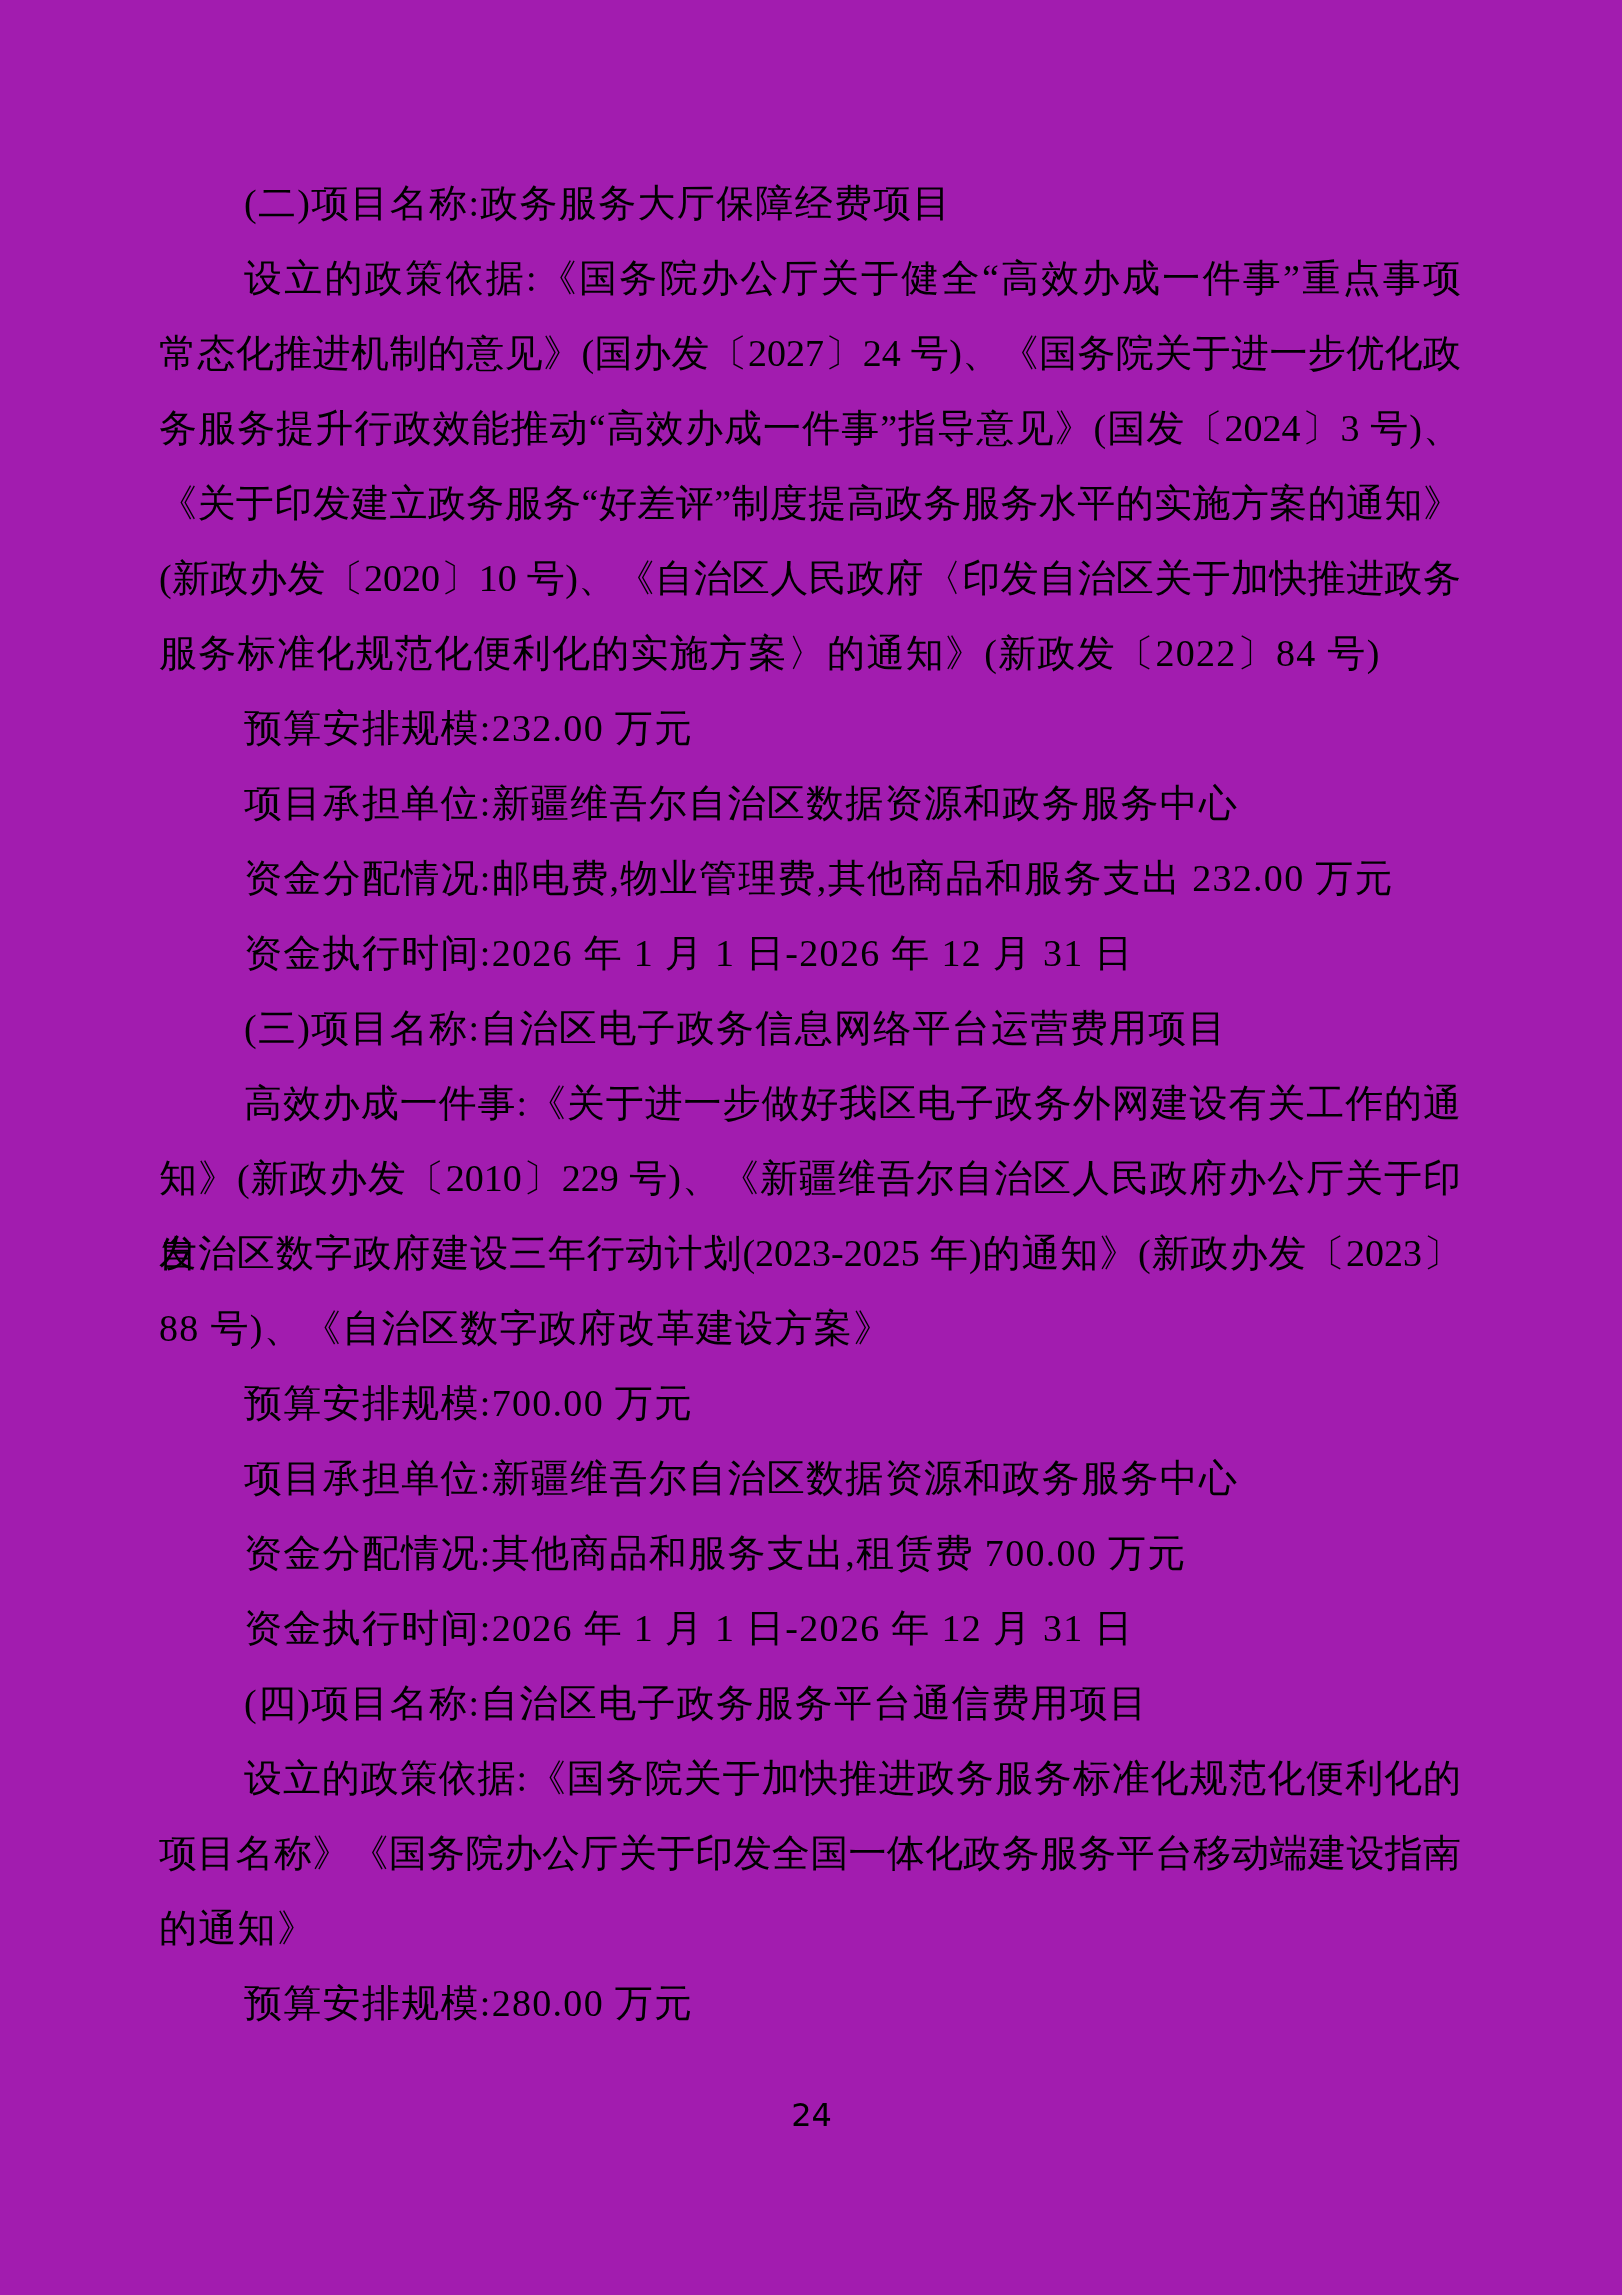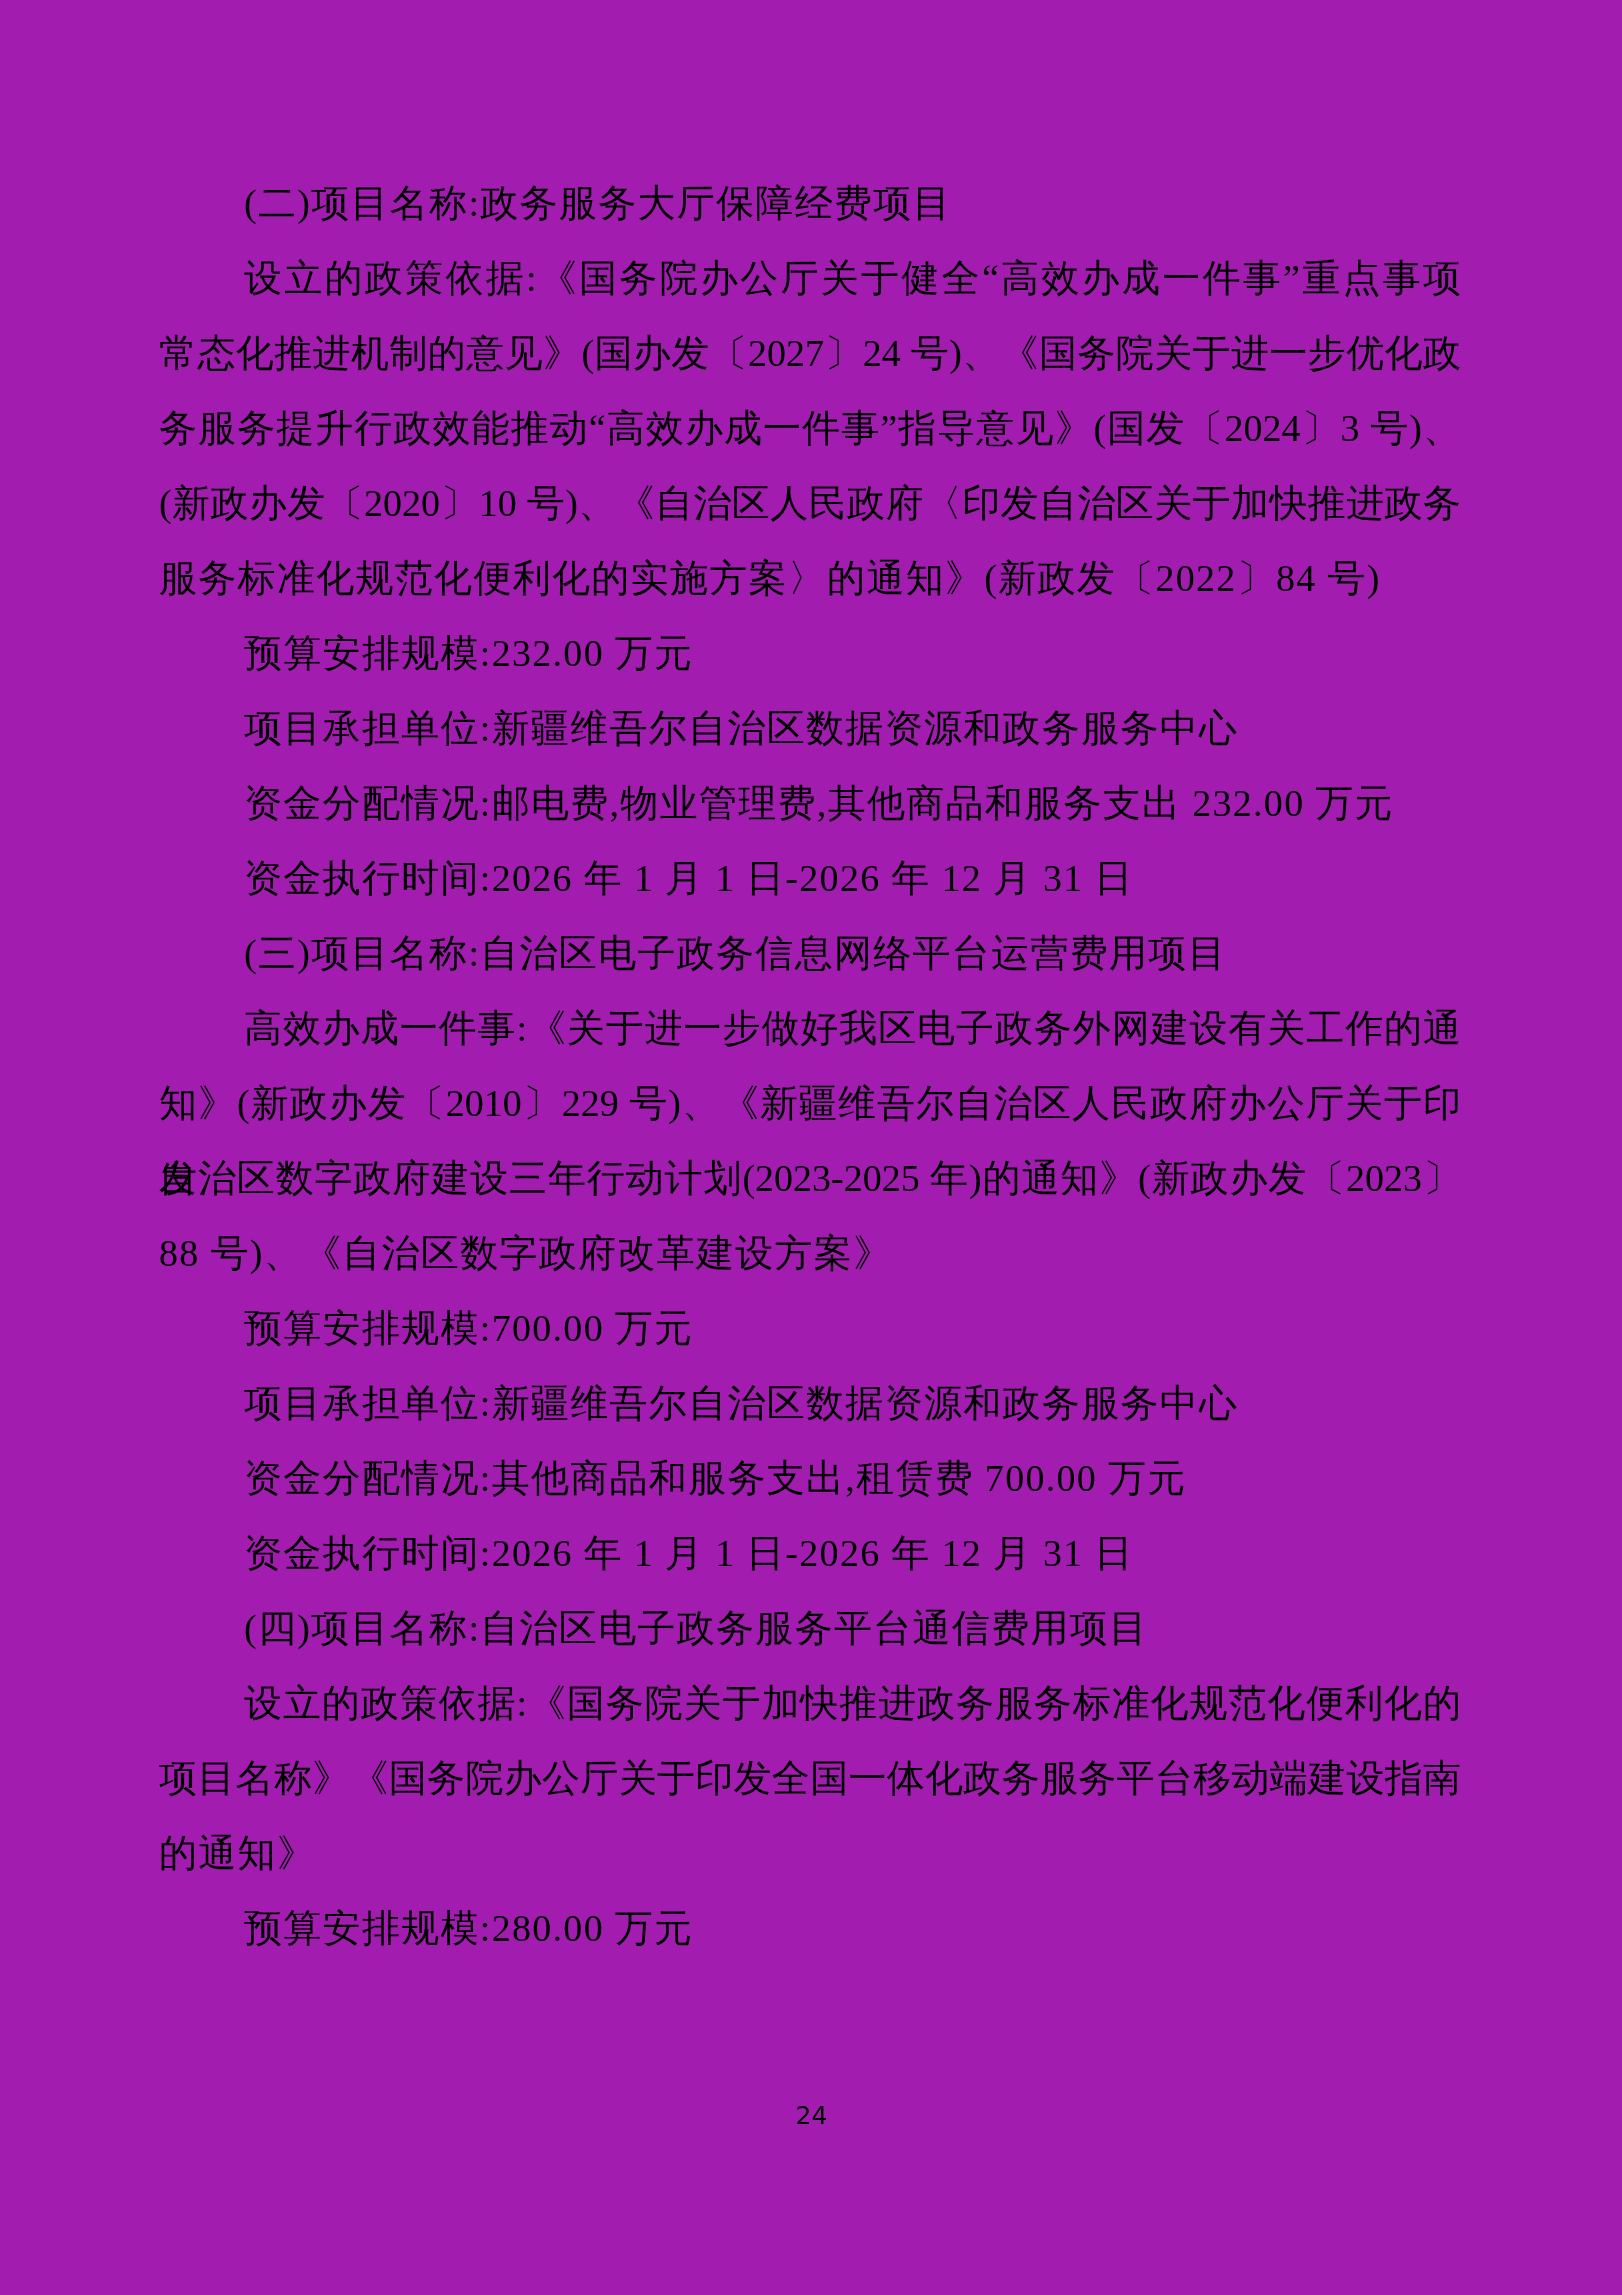--- a/index.html
+++ b/index.html
@@ -38,34 +38,35 @@
   .line.indent {
     padding-left: 85px;
   }
   .footer {
     position: absolute;
     top: 2100px;
     left: 0;
     width: 1623px;
     text-align: center;
     font-family: "DejaVu Sans", sans-serif;
-    font-size: 25px;
+    font-size: 32px;
     line-height: 31px;
     color: #000000;
   }
 </style>
 </head>
 <body>
 
 <div class="page">
   <div class="content">
       <div class="line indent">(二)项目名称:政务服务大厅保障经费项目</div>
       <div class="line indent justify">设立的政策依据:《国务院办公厅关于健全“高效办成一件事”重点事项</div>
       <div class="line justify">常态化推进机制的意见》(国办发〔2027〕24 号)、《国务院关于进一步优化政</div>
       <div class="line justify">务服务提升行政效能推动“高效办成一件事”指导意见》(国发〔2024〕3 号)、</div>
+      <div class="line justify">《关于印发建立政务服务“好差评”制度提高政务服务水平的实施方案的通知》</div>
       <div class="line justify">(新政办发〔2020〕10 号)、《自治区人民政府〈印发自治区关于加快推进政务</div>
       <div class="line">服务标准化规范化便利化的实施方案〉的通知》(新政发〔2022〕84 号)</div>
       <div class="line indent">预算安排规模:232.00 万元</div>
       <div class="line indent">项目承担单位:新疆维吾尔自治区数据资源和政务服务中心</div>
       <div class="line indent">资金分配情况:邮电费,物业管理费,其他商品和服务支出 232.00 万元</div>
       <div class="line indent">资金执行时间:2026 年 1 月 1 日-2026 年 12 月 31 日</div>
       <div class="line indent">(三)项目名称:自治区电子政务信息网络平台运营费用项目</div>
       <div class="line indent justify">高效办成一件事:《关于进一步做好我区电子政务外网建设有关工作的通</div>
       <div class="line justify">知》(新政办发〔2010〕229 号)、《新疆维吾尔自治区人民政府办公厅关于印发</div>
       <div class="line justify">自治区数字政府建设三年行动计划(2023-2025 年)的通知》(新政办发〔2023〕</div>

